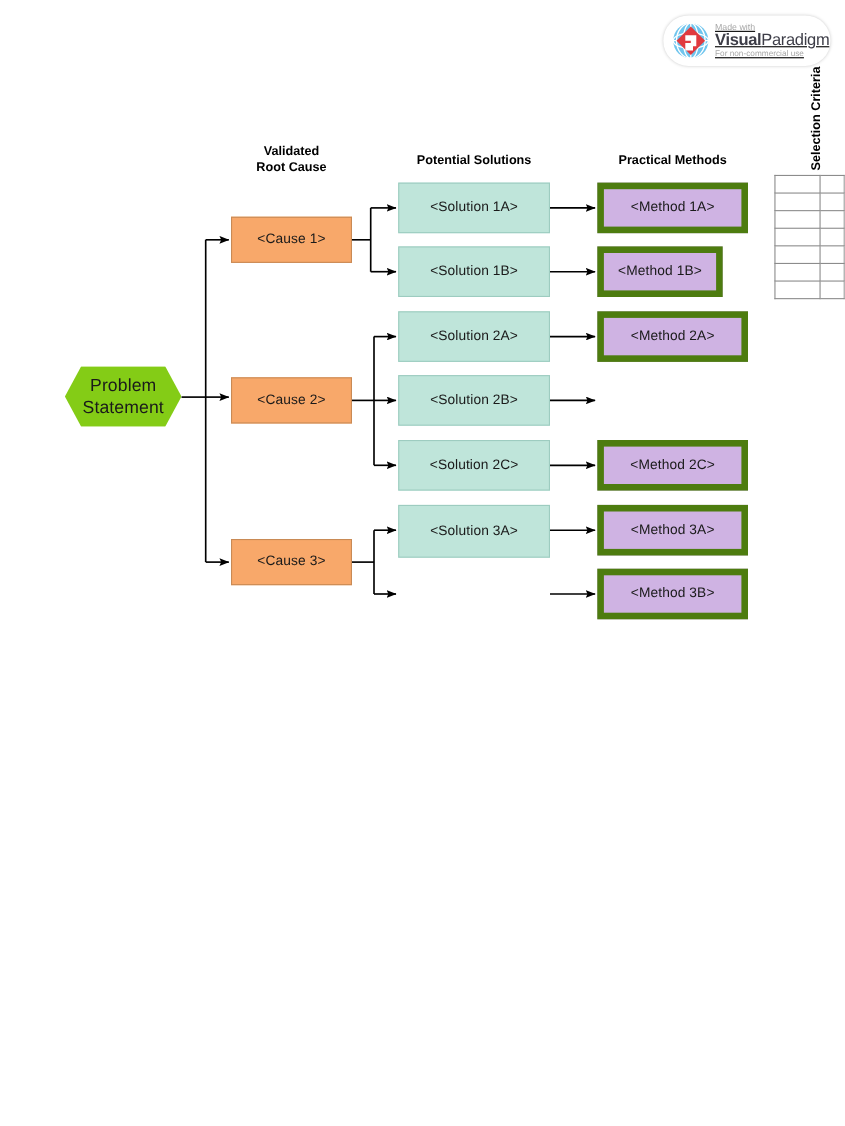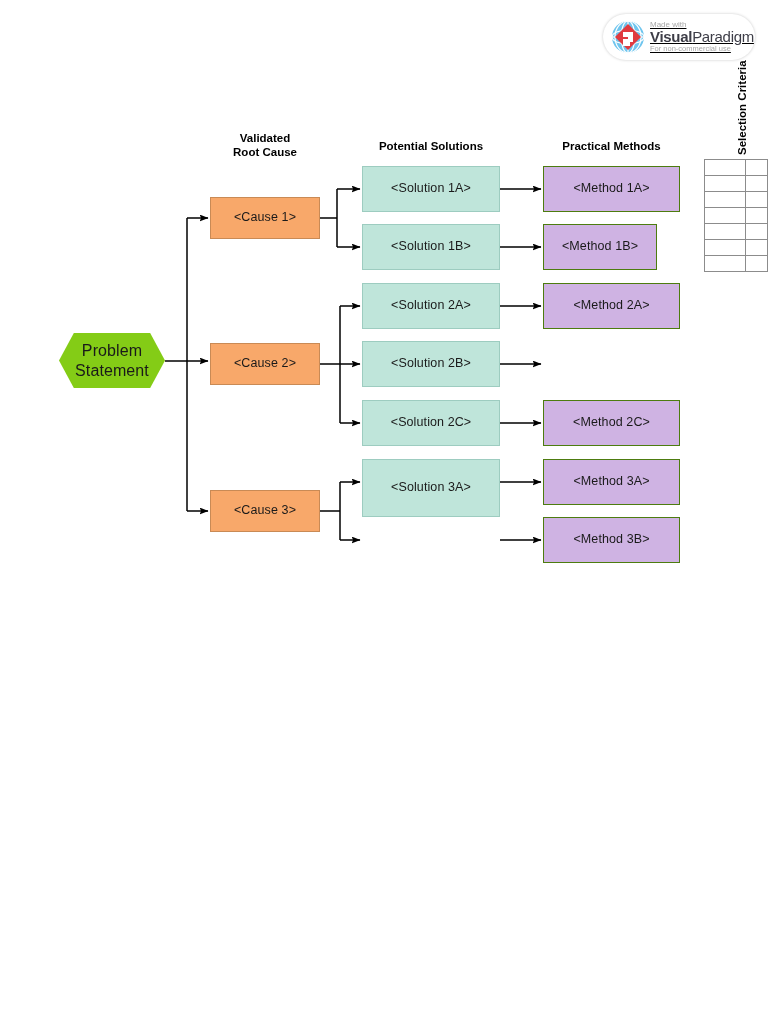--- a/index.html
+++ b/index.html
@@ -42,21 +42,21 @@
   .cause {
     background: #f8a86a;
     border: 1px solid #c98a55;
   }
   .solution {
     background: #bfe5da;
     border: 1px solid #9dccc0;
   }
   .method {
     background: #cfb3e3;
-    border: 1px solid #4d7c0f;
+    border: 6px solid #4d7c0f;
   }
   .hex {
     background: #84cc16;
     border: none;
     clip-path: polygon(14% 0%, 86% 0%, 100% 50%, 86% 100%, 14% 100%, 0% 50%);
     font-size: 16px;
   }
   .col-header {
     position: absolute;
     font-size: 11.5px;
@@ -186,21 +186,21 @@
 
   <div class="node cause" style="left:210px; top:197px; width:110px; height:42px;">&lt;Cause 1&gt;</div>
   <div class="node cause" style="left:210px; top:343px; width:110px; height:42px;">&lt;Cause 2&gt;</div>
   <div class="node cause" style="left:210px; top:490px; width:110px; height:42px;">&lt;Cause 3&gt;</div>
 
   <div class="node solution" style="left:362px; top:166px; width:138px; height:46px;">&lt;Solution 1A&gt;</div>
   <div class="node solution" style="left:362px; top:224px; width:138px; height:46px;">&lt;Solution 1B&gt;</div>
   <div class="node solution" style="left:362px; top:283px; width:138px; height:46px;">&lt;Solution 2A&gt;</div>
   <div class="node solution" style="left:362px; top:341px; width:138px; height:46px;">&lt;Solution 2B&gt;</div>
   <div class="node solution" style="left:362px; top:400px; width:138px; height:46px;">&lt;Solution 2C&gt;</div>
-  <div class="node solution" style="left:362px; top:459px; width:138px; height:58px;">&lt;Solution 3A&gt;</div>
+  <div class="node solution" style="left:362px; top:459px; width:138px; height:48px;">&lt;Solution 3A&gt;</div>
 
   <div class="node method" style="left:543px; top:166px; width:137px; height:46px;">&lt;Method 1A&gt;</div>
   <div class="node method" style="left:543px; top:224px; width:114px; height:46px;">&lt;Method 1B&gt;</div>
   <div class="node method" style="left:543px; top:283px; width:137px; height:46px;">&lt;Method 2A&gt;</div>
   <div class="node method" style="left:543px; top:400px; width:137px; height:46px;">&lt;Method 2C&gt;</div>
   <div class="node method" style="left:543px; top:459px; width:137px; height:46px;">&lt;Method 3A&gt;</div>
   <div class="node method" style="left:543px; top:517px; width:137px; height:46px;">&lt;Method 3B&gt;</div>
 
   <table class="criteria-table" style="left:704px; top:159px;">
     <tbody>

